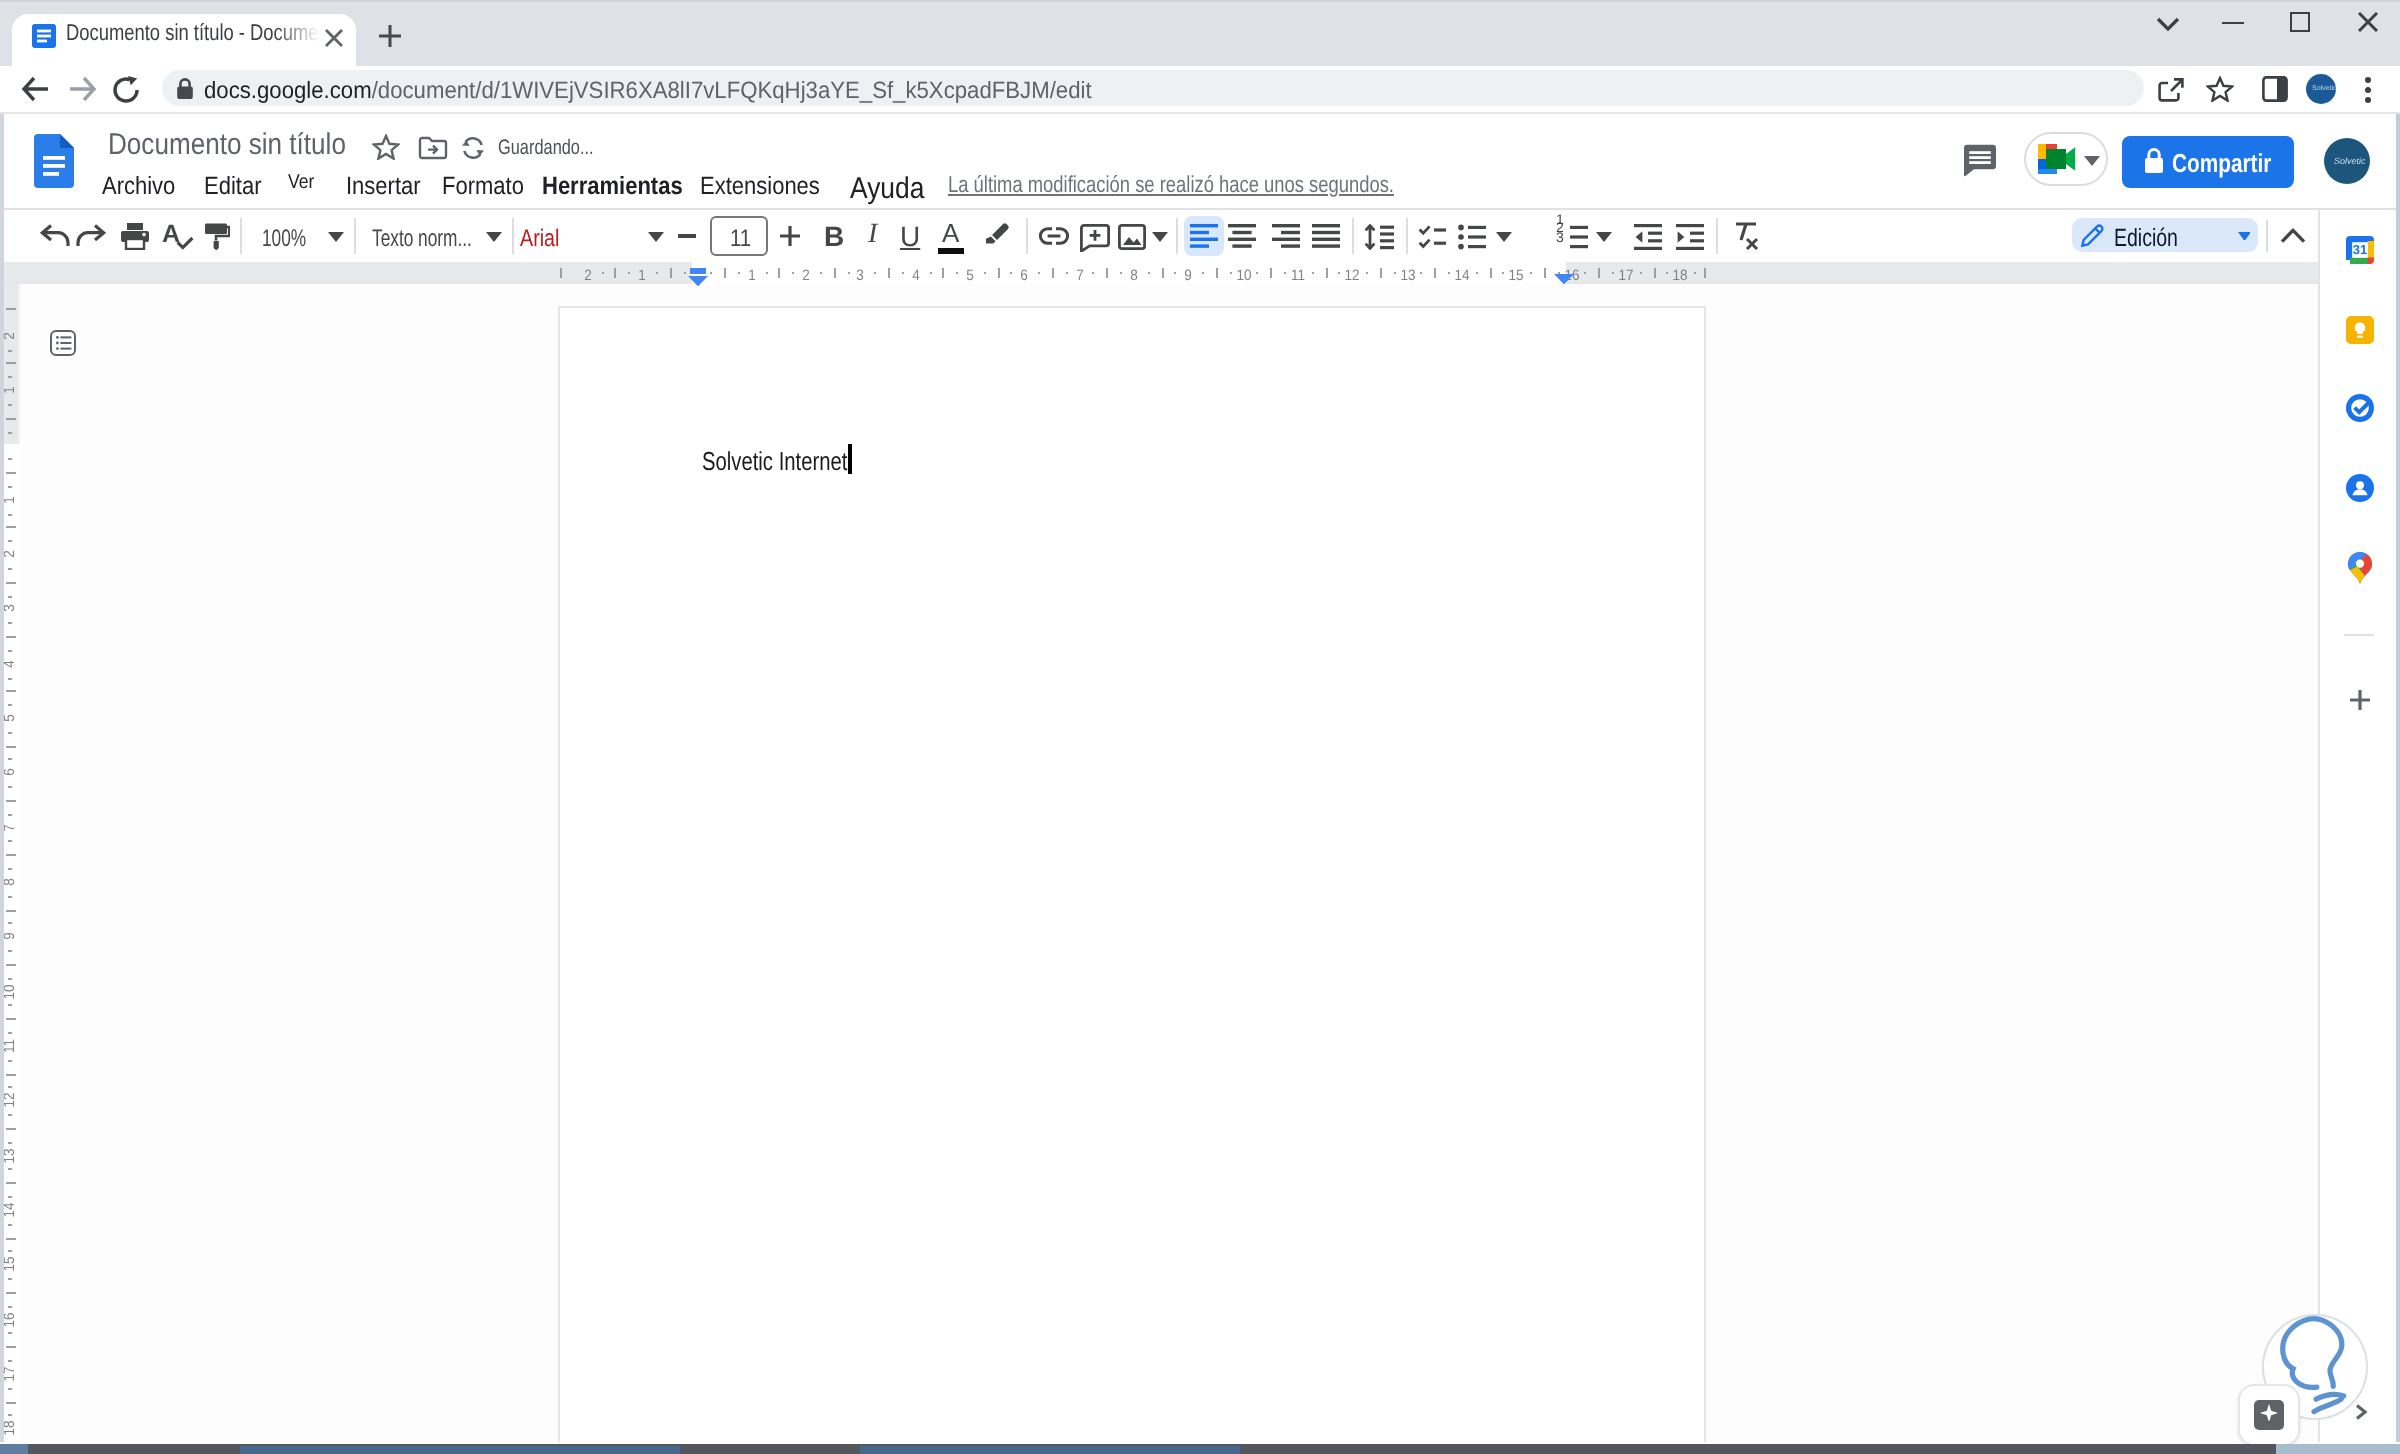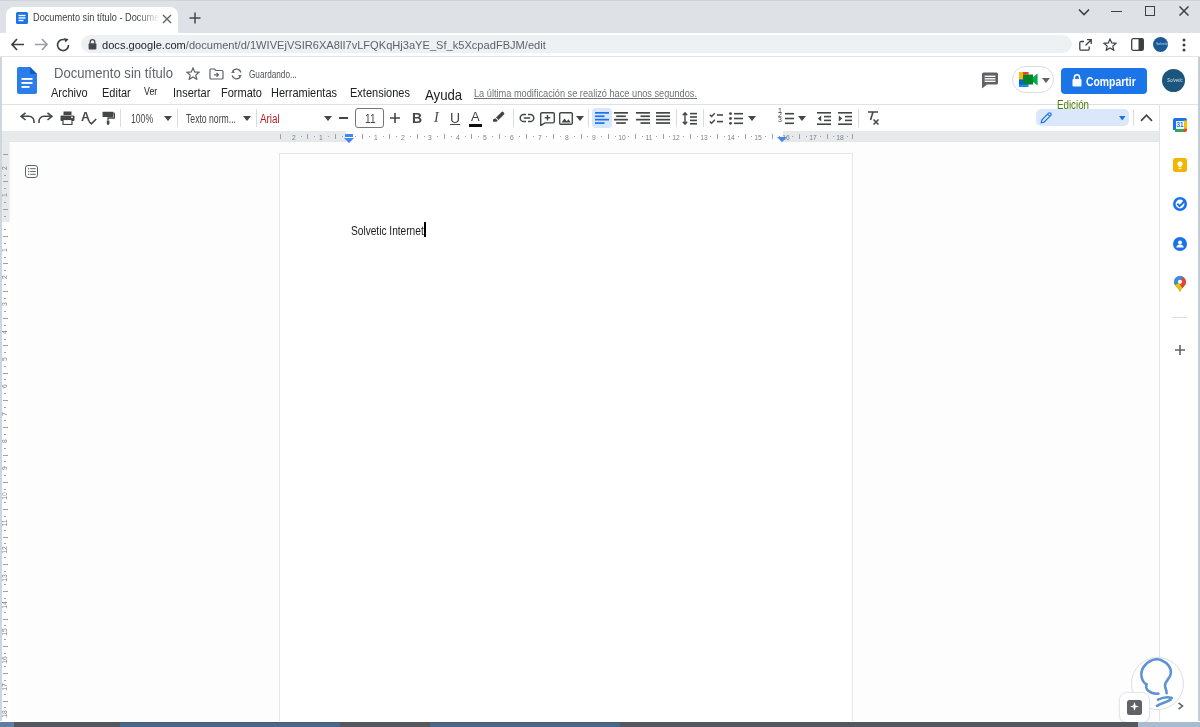--- a/index.html
+++ b/index.html
@@ -120,21 +120,21 @@
       <path d="M2.2 7.5 a4.5 4.5 0 0 0 8 1.5 M10.8 4.5 a4.5 4.5 0 0 0 -8 -1.5" stroke="#5f6368" stroke-width="1.3" fill="none"></path>
       <path d="M1 4.8 L3.2 2.2 L4.8 5 Z M12 7.2 L9.8 9.8 L8.2 7 Z" fill="#5f6368"></path>
     </svg>
   </div>
 <div class="abs" style="left:249px;top:68px;font-size:10.5px;color:#4d5156;"><span class="sx" style="transform:scaleX(0.78);">Guardando...</span></div>
 <div class="abs" style="left:51px;top:86px;font-size:12.5px;color:#202124;"><span class="sx" style="transform:scaleX(0.88);">Archivo</span></div>
 <div class="abs" style="left:102px;top:86px;font-size:12.5px;color:#202124;"><span class="sx" style="transform:scaleX(0.88);">Editar</span></div>
 <div class="abs" style="left:144px;top:86px;font-size:10px;color:#202124;"><span class="sx" style="transform:scaleX(0.88);">Ver</span></div>
 <div class="abs" style="left:173px;top:86px;font-size:12.5px;color:#202124;"><span class="sx" style="transform:scaleX(0.88);">Insertar</span></div>
 <div class="abs" style="left:221px;top:86px;font-size:12.5px;color:#202124;"><span class="sx" style="transform:scaleX(0.88);">Formato</span></div>
-<div class="abs" style="left:271px;top:86px;font-size:12.5px;color:#202124;"><span class="sx" style="transform:scaleX(0.88);">Herramientas</span></div>
+<div class="abs" style="left:271px;top:86px;font-size:12.5px;color:#202124;font-weight:bold;"><span class="sx" style="transform:scaleX(0.88);">Herramientas</span></div>
 <div class="abs" style="left:350px;top:86px;font-size:12.5px;color:#202124;"><span class="sx" style="transform:scaleX(0.88);">Extensiones</span></div>
 <div class="abs" style="left:425px;top:86px;font-size:15px;color:#202124;"><span class="sx" style="transform:scaleX(0.88);">Ayuda</span></div>
 <div class="abs" style="left:474px;top:87px;font-size:11.5px;color:#6e7377;"><span class="sx" style="transform:scaleX(0.8);text-decoration:underline;">La última modificación se realizó hace unos segundos.</span></div>
 <div class="abs" style="left:981px;top:72px;">
     <svg width="18" height="17" viewBox="0 0 18 17">
       <path d="M1 2 a1.6 1.6 0 0 1 1.6-1.6 H15.4 a1.6 1.6 0 0 1 1.6 1.6 V11 a1.6 1.6 0 0 1 -1.6 1.6 H6 L1.7 16 q-0.7 0.55 -0.7 -0.6 Z" fill="#5f6368"></path>
       <rect x="3.6" y="3.6" width="10.8" height="1.4" fill="#fff"></rect>
       <rect x="3.6" y="6.1" width="10.8" height="1.4" fill="#fff"></rect>
       <rect x="3.6" y="8.6" width="10.8" height="1.4" fill="#fff"></rect>
     </svg>
@@ -368,21 +368,21 @@
       <path d="M3 1 H13 M8 1 L5.5 9" stroke="#444746" stroke-width="1.6" fill="none"></path>
       <path d="M8.5 8.5 L13.5 13.5 M13.5 8.5 L8.5 13.5" stroke="#444746" stroke-width="1.5" fill="none"></path>
     </svg>
   </div>
 <div class="abs" style="left:1036px;top:109px;width:92.5px;height:17px;background:#dbe8fc;border-radius:5px;"></div>
 <div class="abs" style="left:1039.5px;top:111px;">
     <svg width="13" height="13" viewBox="0 0 13 13">
       <path d="M1.2 11.8 L1.8 9 L8.6 2.2 a1.4 1.4 0 0 1 2 0 L10.8 2.4 a1.4 1.4 0 0 1 0 2 L4 11.2 Z M7.6 3.2 L9.8 5.4" stroke="#1a73e8" stroke-width="1.2" fill="none"></path>
     </svg>
   </div>
-<div class="abs" style="left:1056.5px;top:98px;font-size:12.5px;color:#4d7c0f;"><span class="sx" style="transform:scaleX(0.78);">Edición</span></div>
+<div class="abs" style="left:1056.5px;top:112px;font-size:12.5px;color:#0f172a;"><span class="sx" style="transform:scaleX(0.78);">Edición</span></div>
 <div class="abs" style="left:1118.5px;top:115.7px;">
     <svg width="6.5" height="4.5" viewBox="0 0 6.5 4.5">
       <path d="M0 0 H6.5 L3.25 4.5 Z" fill="#1a73e8"></path>
     </svg>
   </div>
 <div class="abs" style="left:1132.5px;top:110px;width:1px;height:16px;background:#dadce0;"></div>
 <div class="abs" style="left:1140px;top:114px;">
     <svg width="13" height="8" viewBox="0 0 13 8">
       <path d="M1 6.8 L6.5 1.2 L12 6.8" stroke="#444746" stroke-width="1.7" fill="none"></path>
     </svg>

